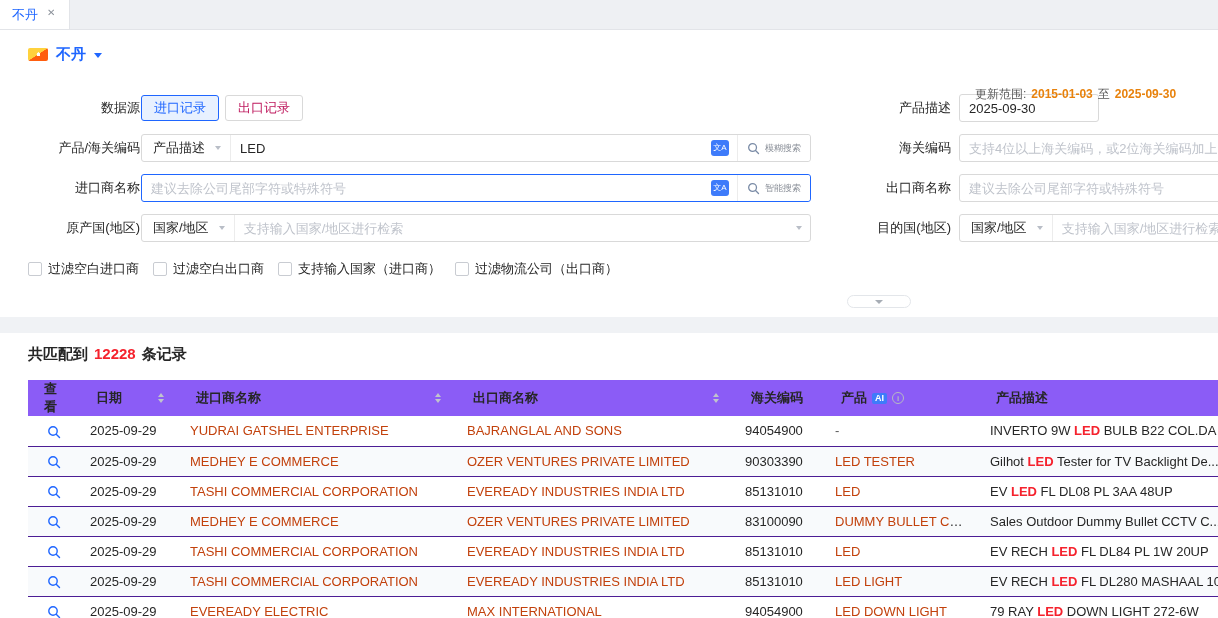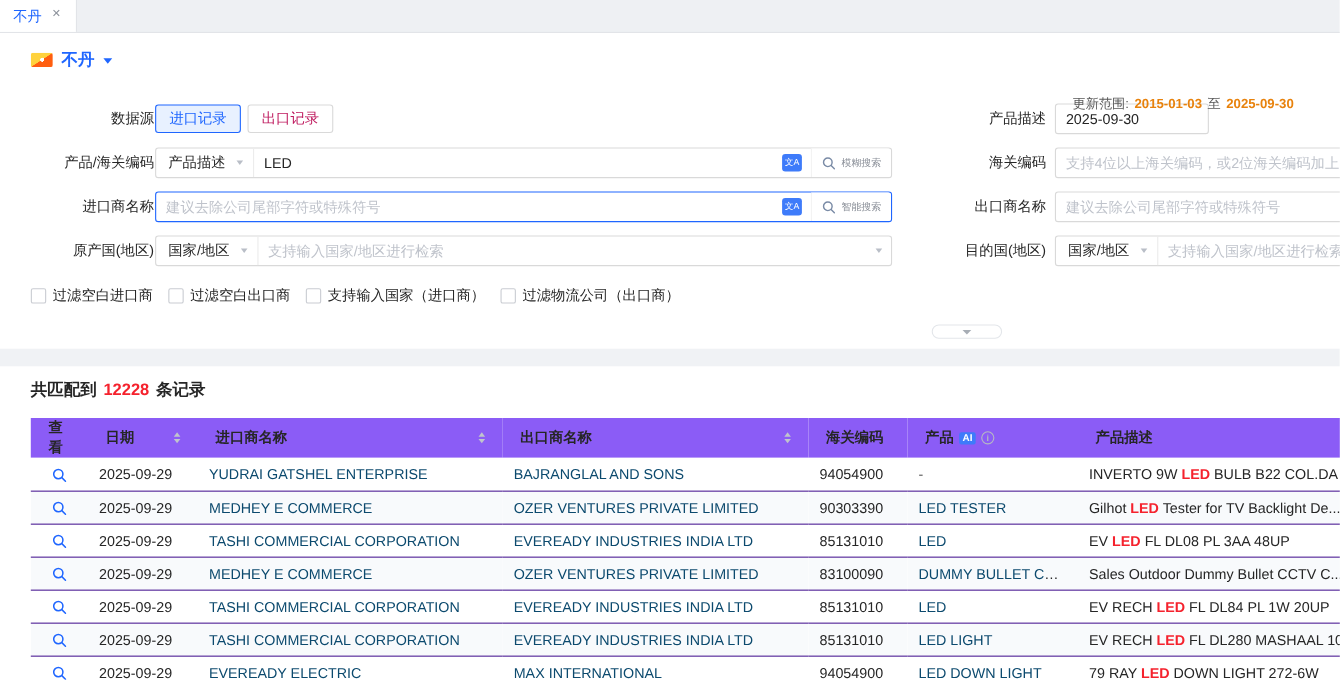--- a/index.html
+++ b/index.html
@@ -80,21 +80,21 @@
   .s-up { width:0; height:0; border-left:3.5px solid transparent; border-right:3.5px solid transparent; border-bottom:4.5px solid #c0c4cc; }
   .s-dn { width:0; height:0; border-left:3.5px solid transparent; border-right:3.5px solid transparent; border-top:4.5px solid #c0c4cc; }
   .ai-badge { background:#3e7bfa; color:#fff; font-size:9px; font-weight:bold; border-radius:2px; padding:1px 3px; margin-left:5px; line-height:1; }
   .info-icon { width:12px; height:12px; border:1px solid #b6bac2; border-radius:50%; color:#b6bac2; font-size:8px; display:inline-flex; align-items:center; justify-content:center; margin-left:5px; flex:none; }
   .info-icon::before { content:"i"; }
 
   .rtable tbody td { height:30px; font-size:13px; color:#262626; padding:0 10px; border-bottom:1px solid #4c1d95; white-space:nowrap; overflow:hidden; text-overflow:ellipsis; }
   .rtable tbody tr:nth-child(even) { background:#f8fafc; }
   td.c-view { text-align:center; }
   .view-btn { display:inline-flex; align-items:center; justify-content:center; cursor:pointer; vertical-align:middle; }
-  .cell-link { color:#0c4a6e; text-decoration:none; cursor:pointer; }
+  .cell-link { color:#c2410c; text-decoration:none; cursor:pointer; }
   .cell-link.plain { color:#595959; cursor:default; }
   .hl { color:#f5222d; font-weight:bold; }
 </style>
 </head>
 <body>
 
 <div class="tabbar">
   <div class="tab">
     <span>不丹</span>
     <span class="close-x"></span>

